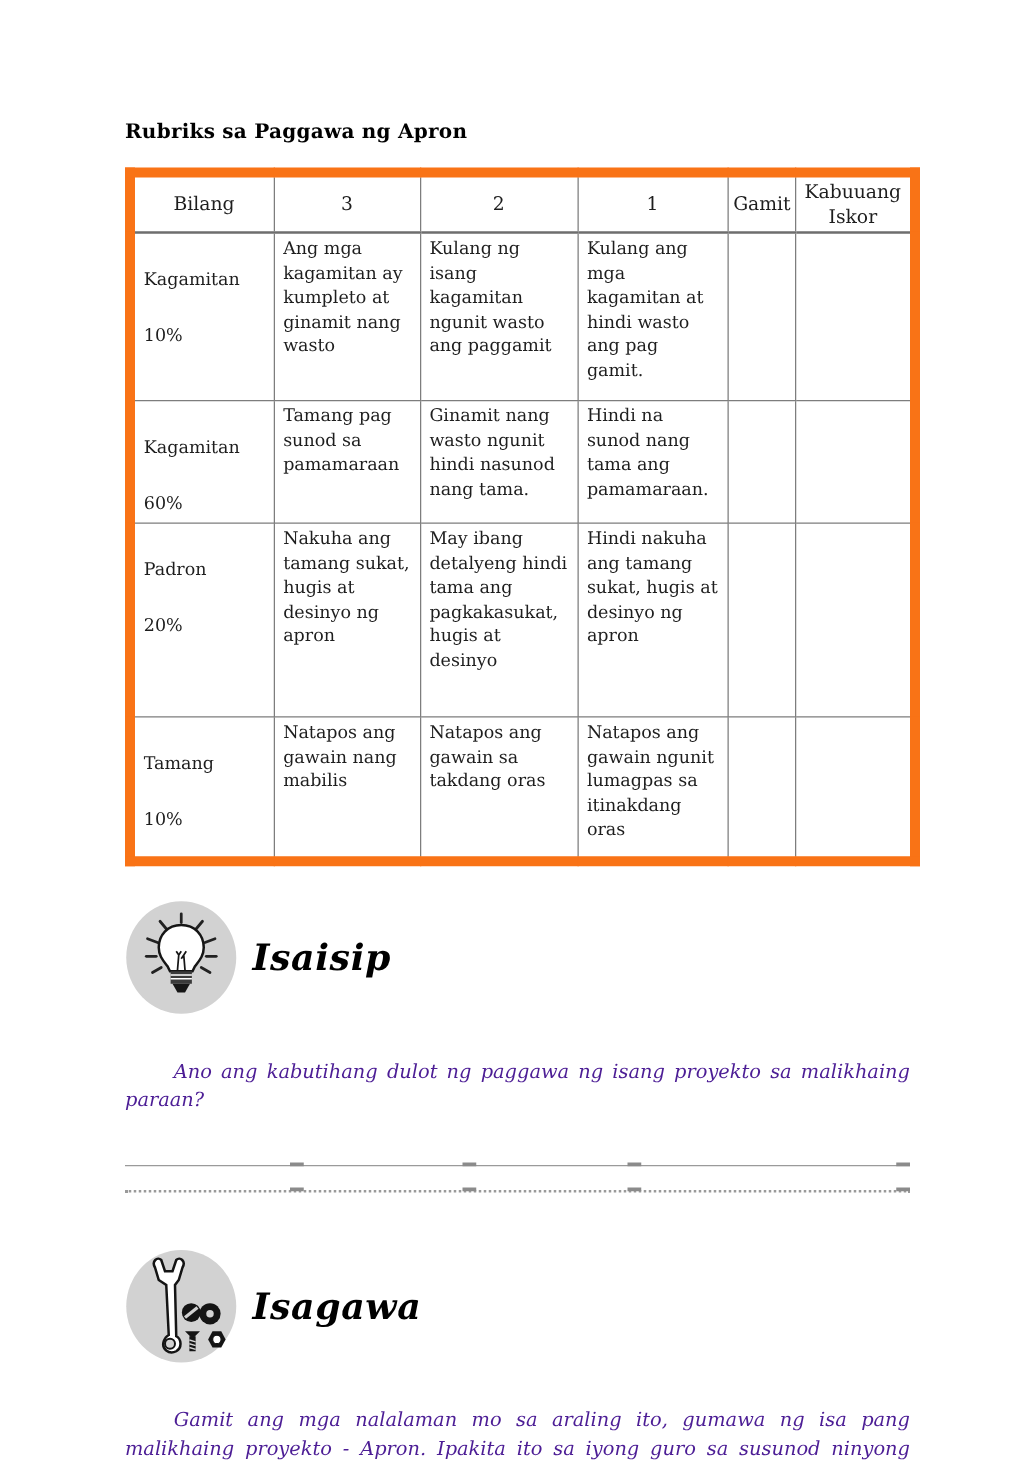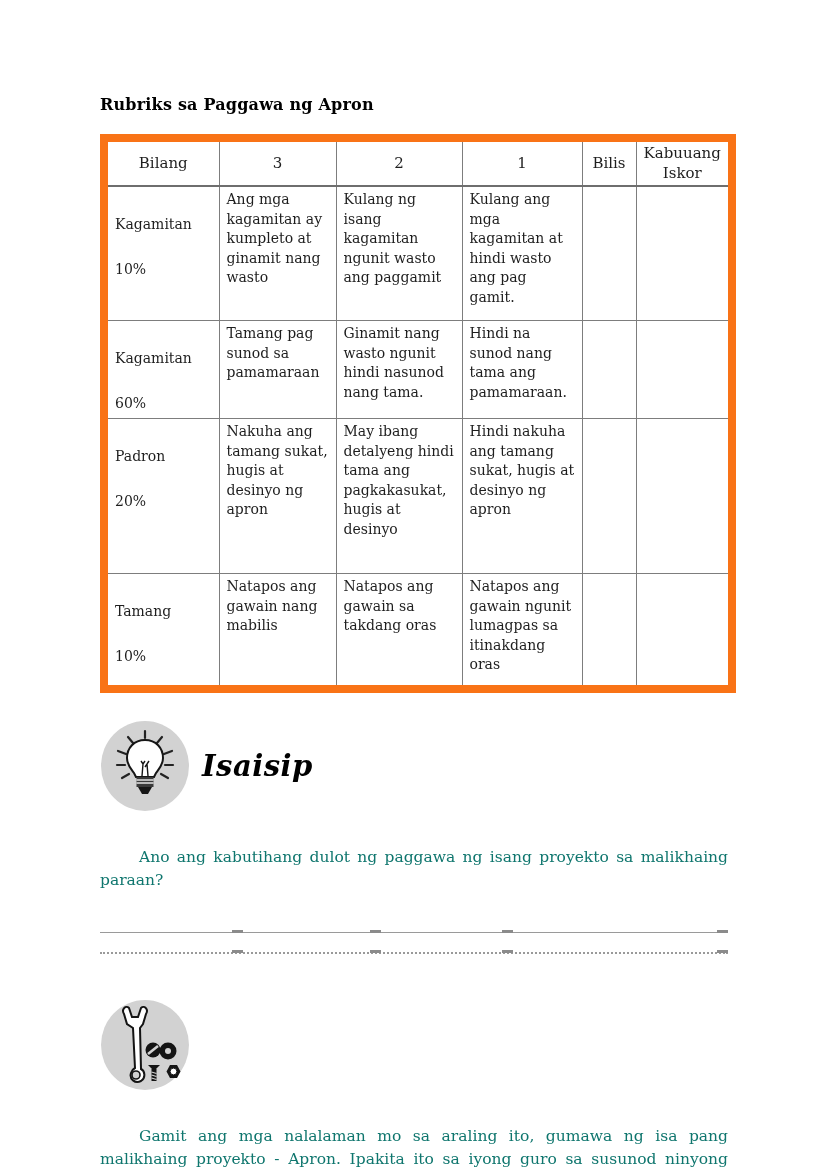--- a/index.html
+++ b/index.html
@@ -73,21 +73,22 @@
     color:#000;
     letter-spacing:0.5px;
   }
   .body-text{
     margin:34px 0 0 0;
     width:628px;
     font-size:15.5px;
     line-height:23px;
     text-align:justify;
     text-indent:39px;
-    color:#0f766e;
+    color:#4c1d95;
+    font-style:italic;
   }
   .body-text.second{}
   .answer-lines{margin-top:21px;width:628px;}
   .answer-line{
     position:relative;
     height:19px;
     border-bottom:1.5px solid #9a9a9a;
   }
   .answer-line.dotted{border-bottom-style:dotted;border-bottom-width:2px;}
   .answer-line .tick{
@@ -113,21 +114,21 @@
         <col class="c-1">
         <col class="c-iskor">
         <col class="c-kab">
     </colgroup>
     <thead>
       <tr>
         <th>Bilang</th>
         <th>3</th>
         <th>2</th>
         <th>1</th>
-        <th>Bilis</th>
+        <th>Gamit</th>
         <th>Kabuuang Iskor</th>
       </tr>
     </thead>
     <tbody>
       <tr class="r1">
         <td class="crit">
           <span>Kagamitan</span>
           <span>10%</span>
         </td>
         <td>Ang mga kagamitan ay kumpleto at ginamit nang wasto</td>
@@ -236,17 +237,18 @@
         </g>
         <g stroke="#d2d2d2" stroke-width="1.1">
           <line x1="51.5" y1="73" x2="56.5" y2="74.5"></line>
           <line x1="51.5" y1="76" x2="56.5" y2="77.5"></line>
           <line x1="51.5" y1="79" x2="56.5" y2="80.5"></line>
         </g>
         <path d="M70 66 L77 66 L80.5 72.5 L77 79 L70 79 L66.5 72.5 Z" fill="#141414"></path>
         <circle cx="73.5" cy="72.5" r="3.4" fill="#ffffff" stroke="#141414" stroke-width="1"></circle>
       </svg>
     </div>
+    <h2>Isagawa</h2>
   </div>
 
   <p class="body-text second">Gamit ang mga nalalaman mo sa araling ito, gumawa ng isa pang malikhaing proyekto - Apron. Ipakita ito sa iyong guro sa susunod ninyong pagtatagpo.</p>
 
 </div>
 
 </body></html>

